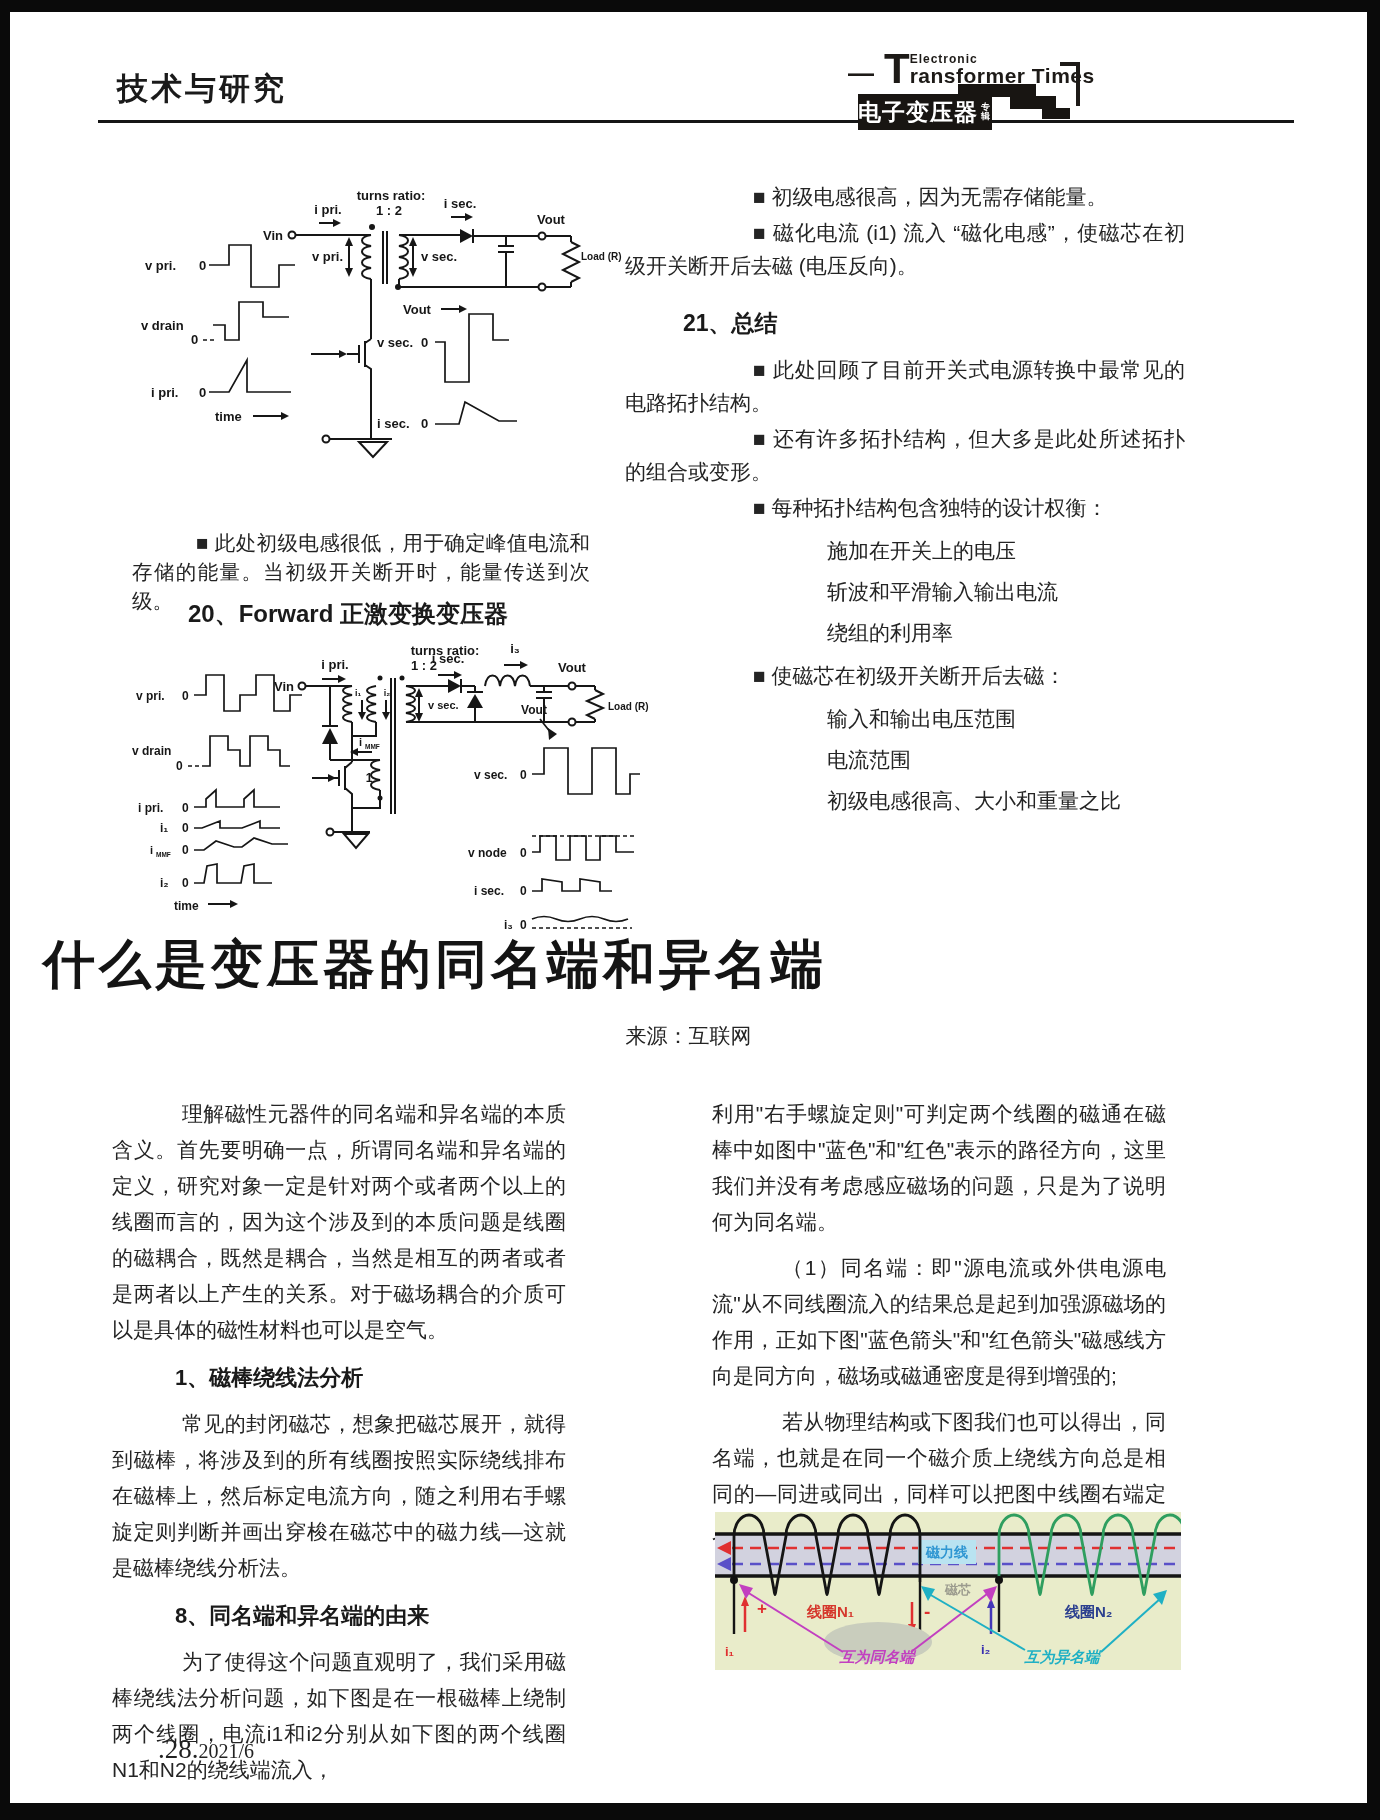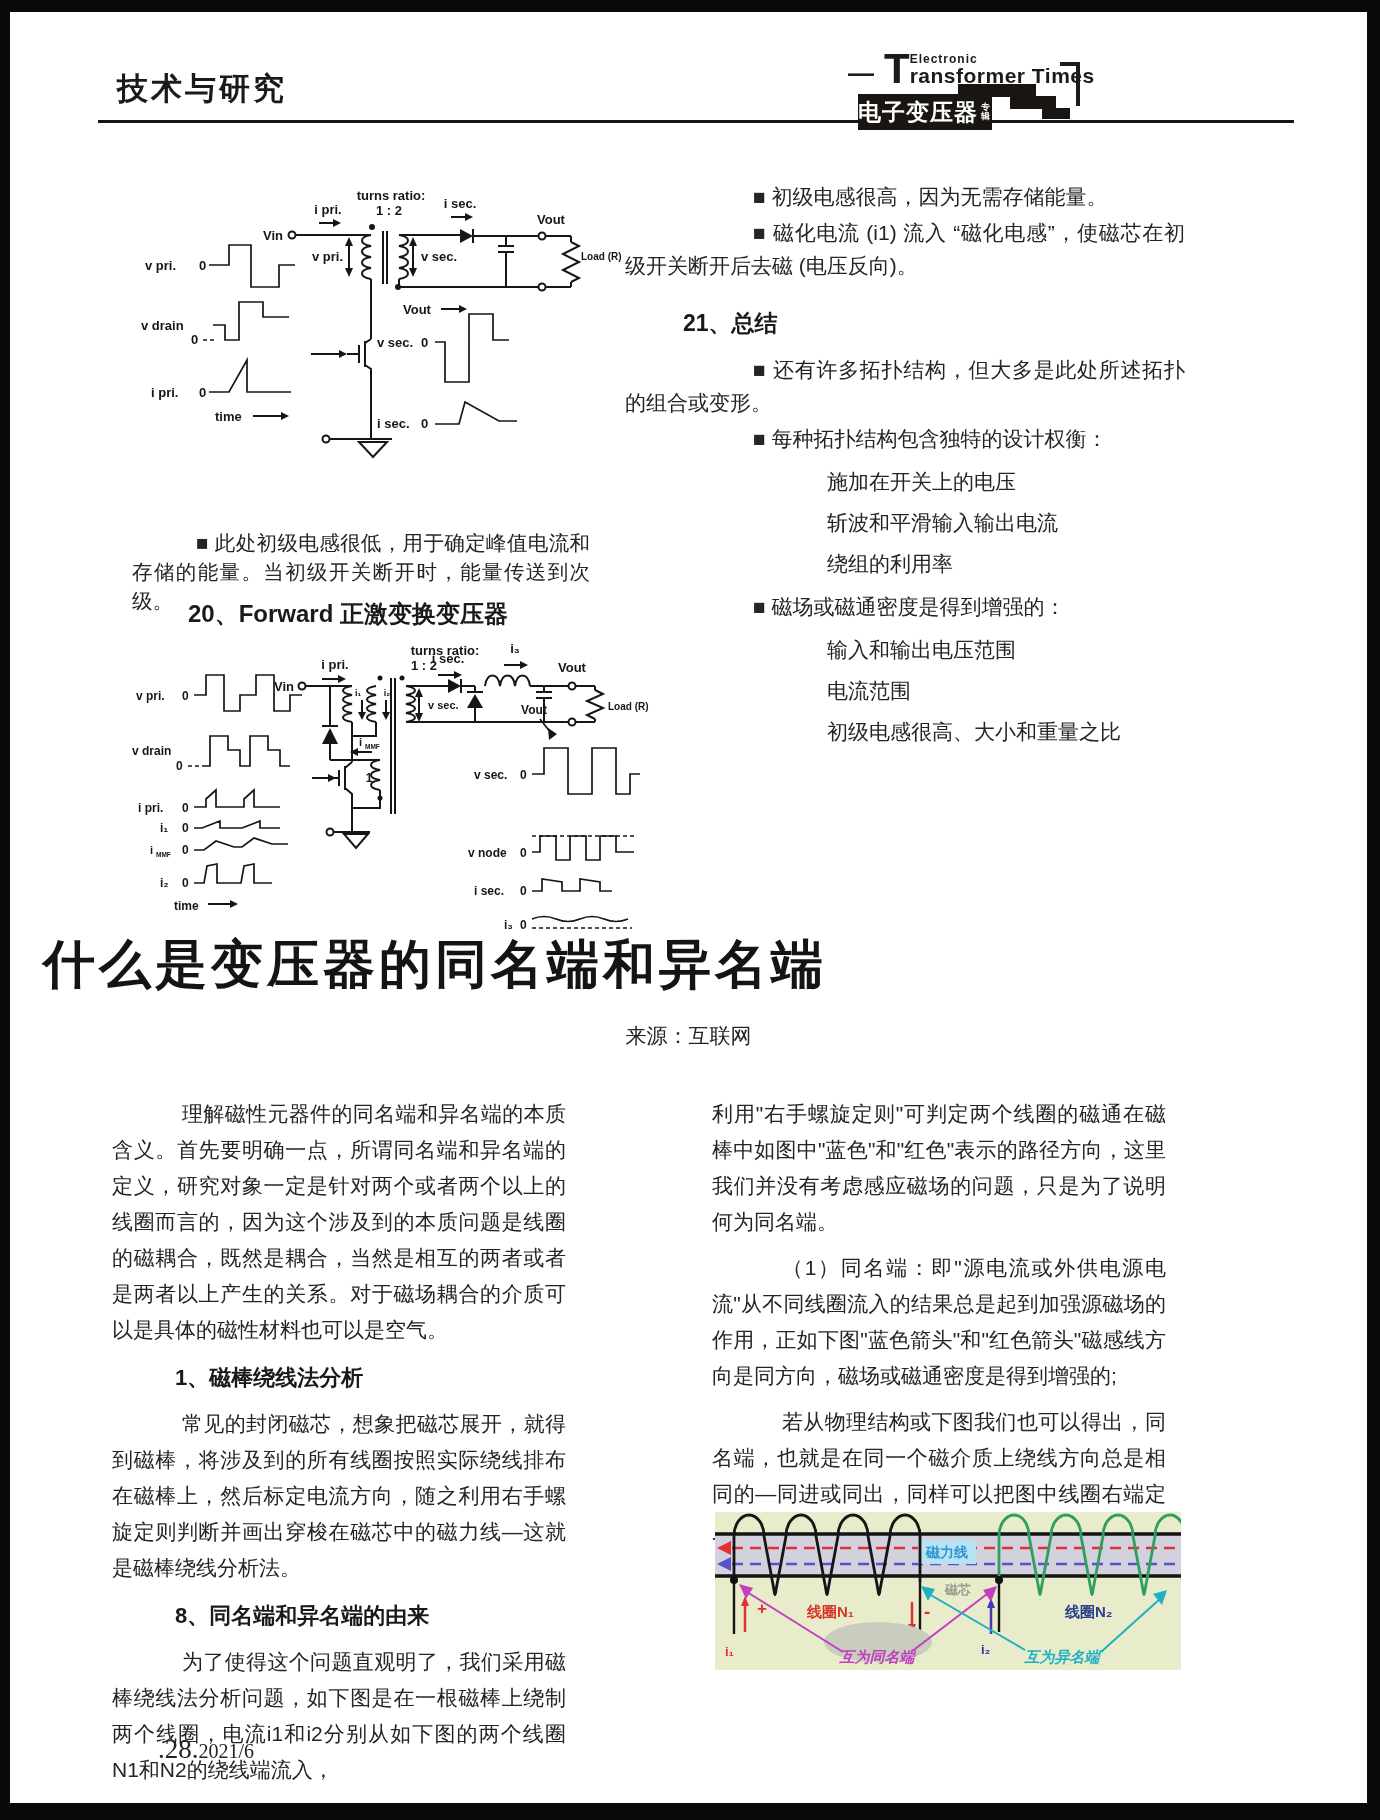--- a/index.html
+++ b/index.html
@@ -265,26 +265,27 @@
     <text x="366" y="273" class="s12">i sec.</text>
     <text x="412" y="273" class="s12">0</text>
     <text x="396" y="307" class="s12">i₃</text>
     <text x="412" y="307" class="s12">0</text>
   </svg>
 
   <div class="summary">
     <p class="bul">■ 初级电感很高，因为无需存储能量。</p>
     <p class="bul">■ 磁化电流 (i1) 流入 “磁化电感”，使磁芯在初级开关断开后去磁 (电压反向)。</p>
     <h3 class="sum-h">21、总结</h3>
+    <p class="bul">■ 此处回顾了目前开关式电源转换中最常见的电路拓扑结构。</p>
     <p class="bul">■ 还有许多拓扑结构，但大多是此处所述拓扑的组合或变形。</p>
     <p class="bul">■ 每种拓扑结构包含独特的设计权衡：</p>
     <p class="sub">施加在开关上的电压</p>
     <p class="sub">斩波和平滑输入输出电流</p>
     <p class="sub">绕组的利用率</p>
-    <p class="bul">■ 磁场或磁通密度是得到增强的：</p>
+    <p class="bul">■ 使磁芯在初级开关断开后去磁：</p>
     <p class="sub">输入和输出电压范围</p>
     <p class="sub">电流范围</p>
     <p class="sub">初级电感很高、大小和重量之比</p>
   </div>
 
   <div class="art-title">什么是变压器的同名端和异名端</div>
   <div class="art-source">来源：互联网</div>
 
   <div class="art-col art-left">
     <p>理解磁性元器件的同名端和异名端的本质含义。首先要明确一点，所谓同名端和异名端的定义，研究对象一定是针对两个或者两个以上的线圈而言的，因为这个涉及到的本质问题是线圈的磁耦合，既然是耦合，当然是相互的两者或者是两者以上产生的关系。对于磁场耦合的介质可以是具体的磁性材料也可以是空气。</p>

